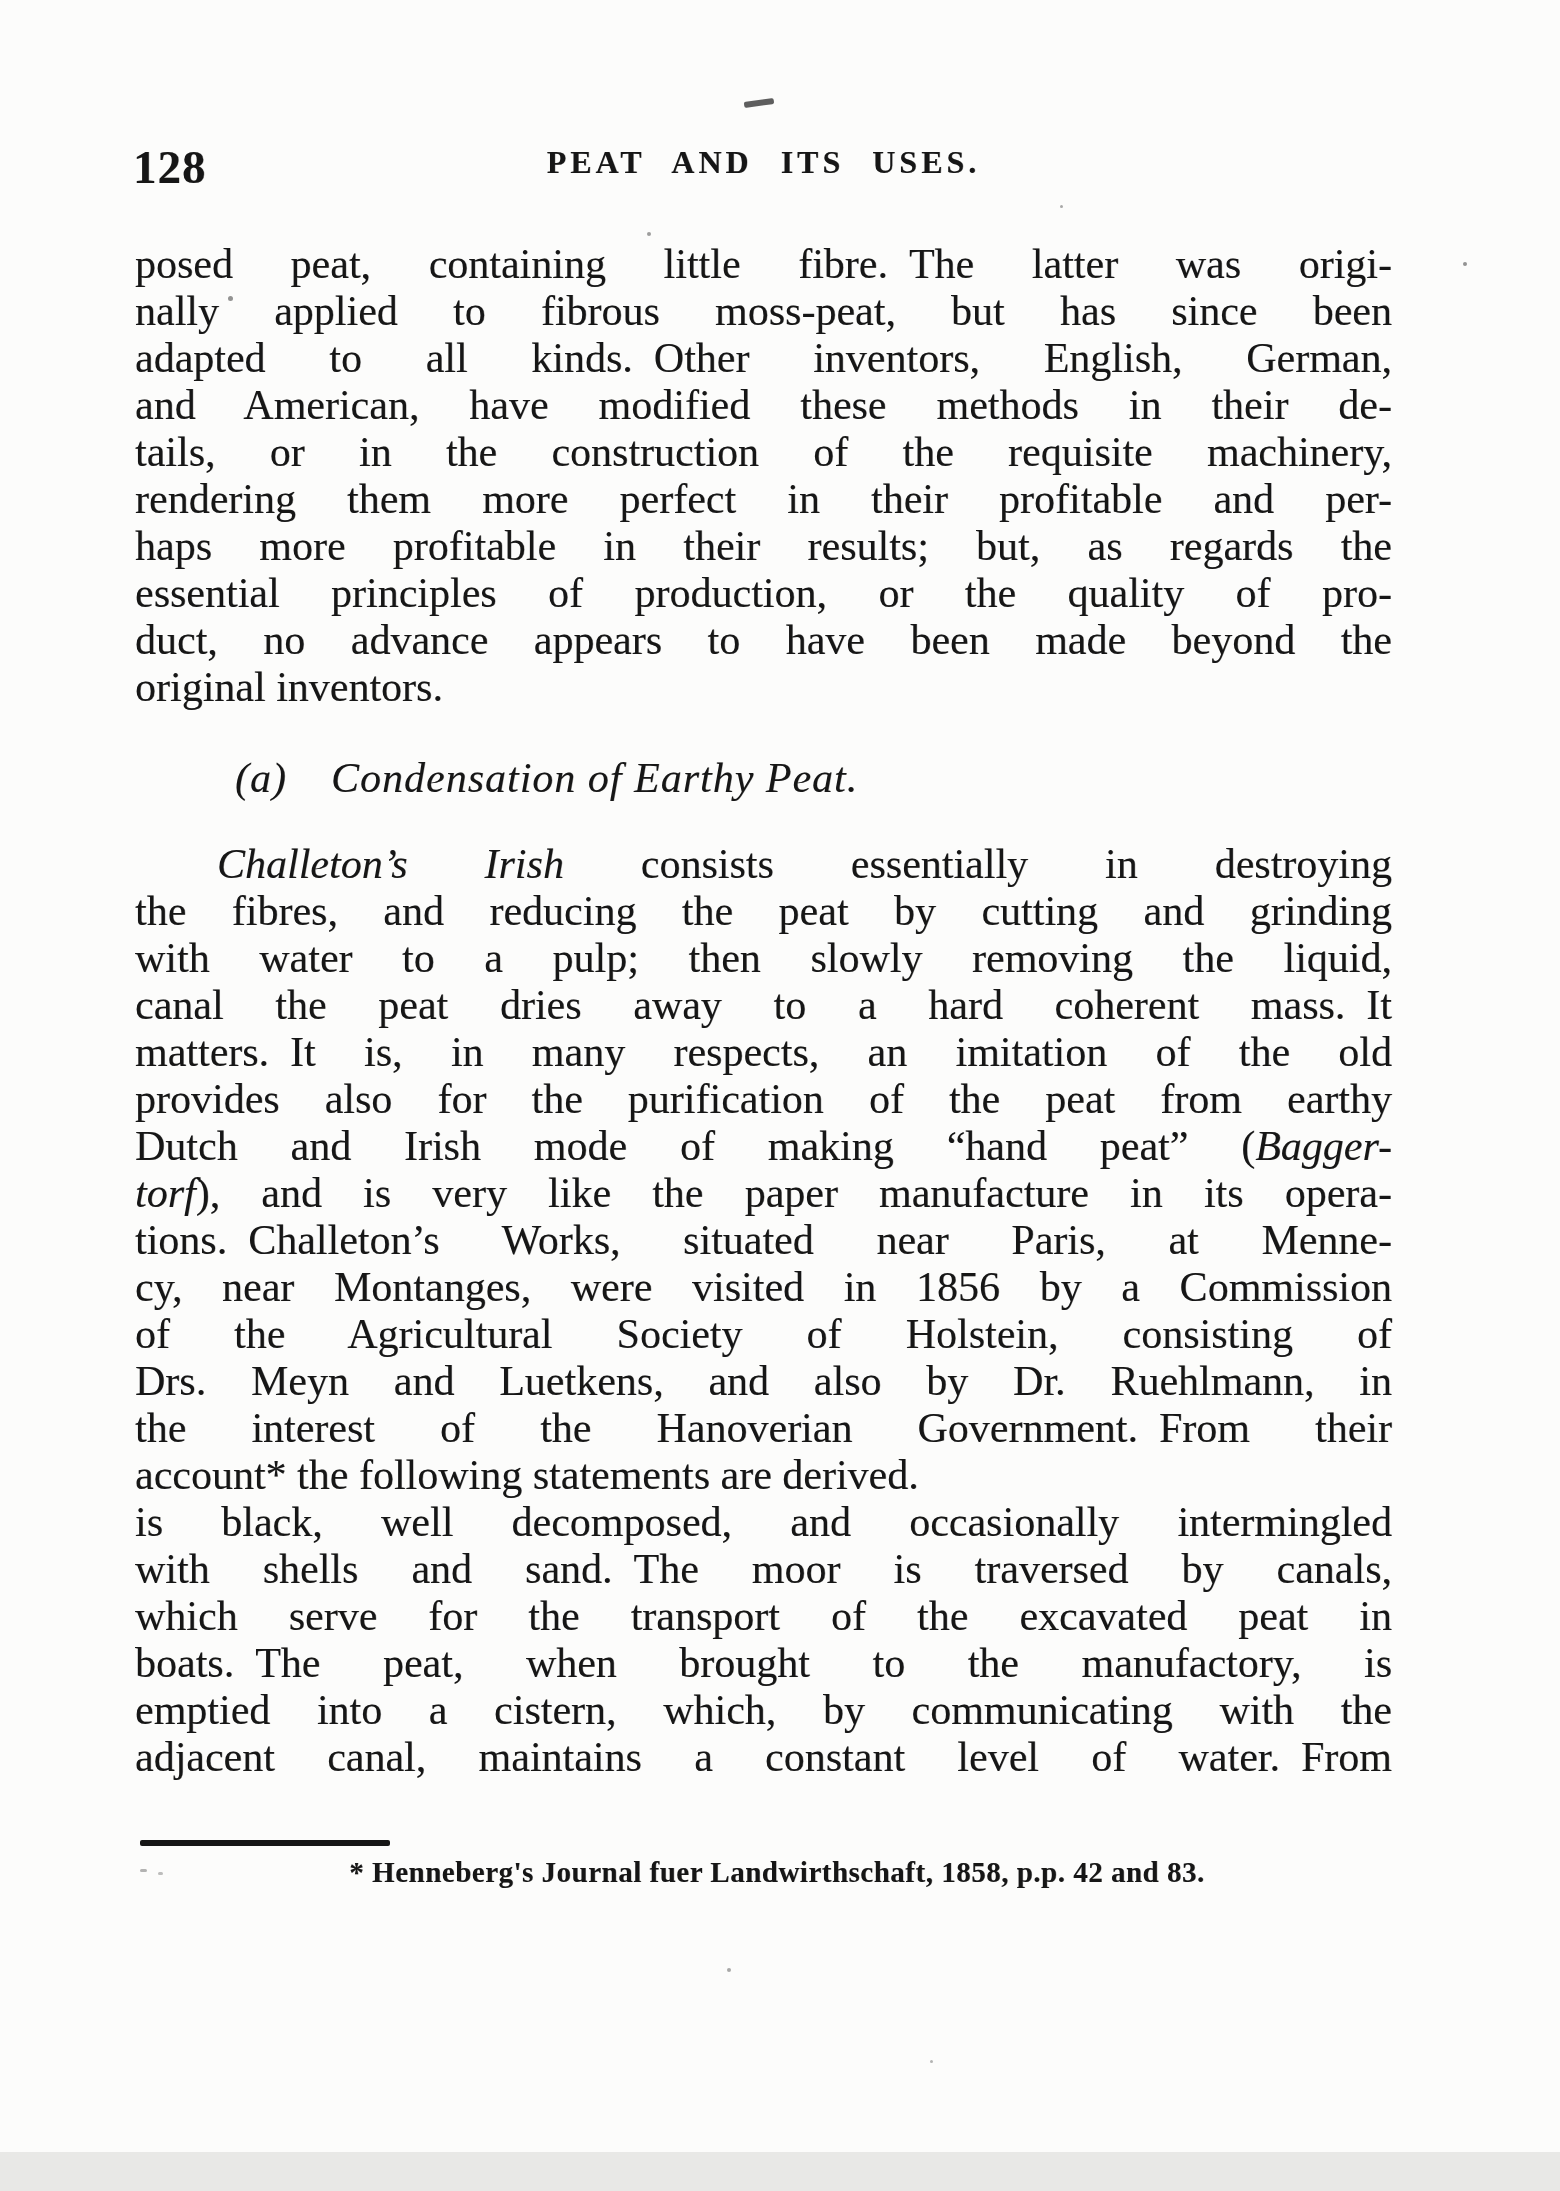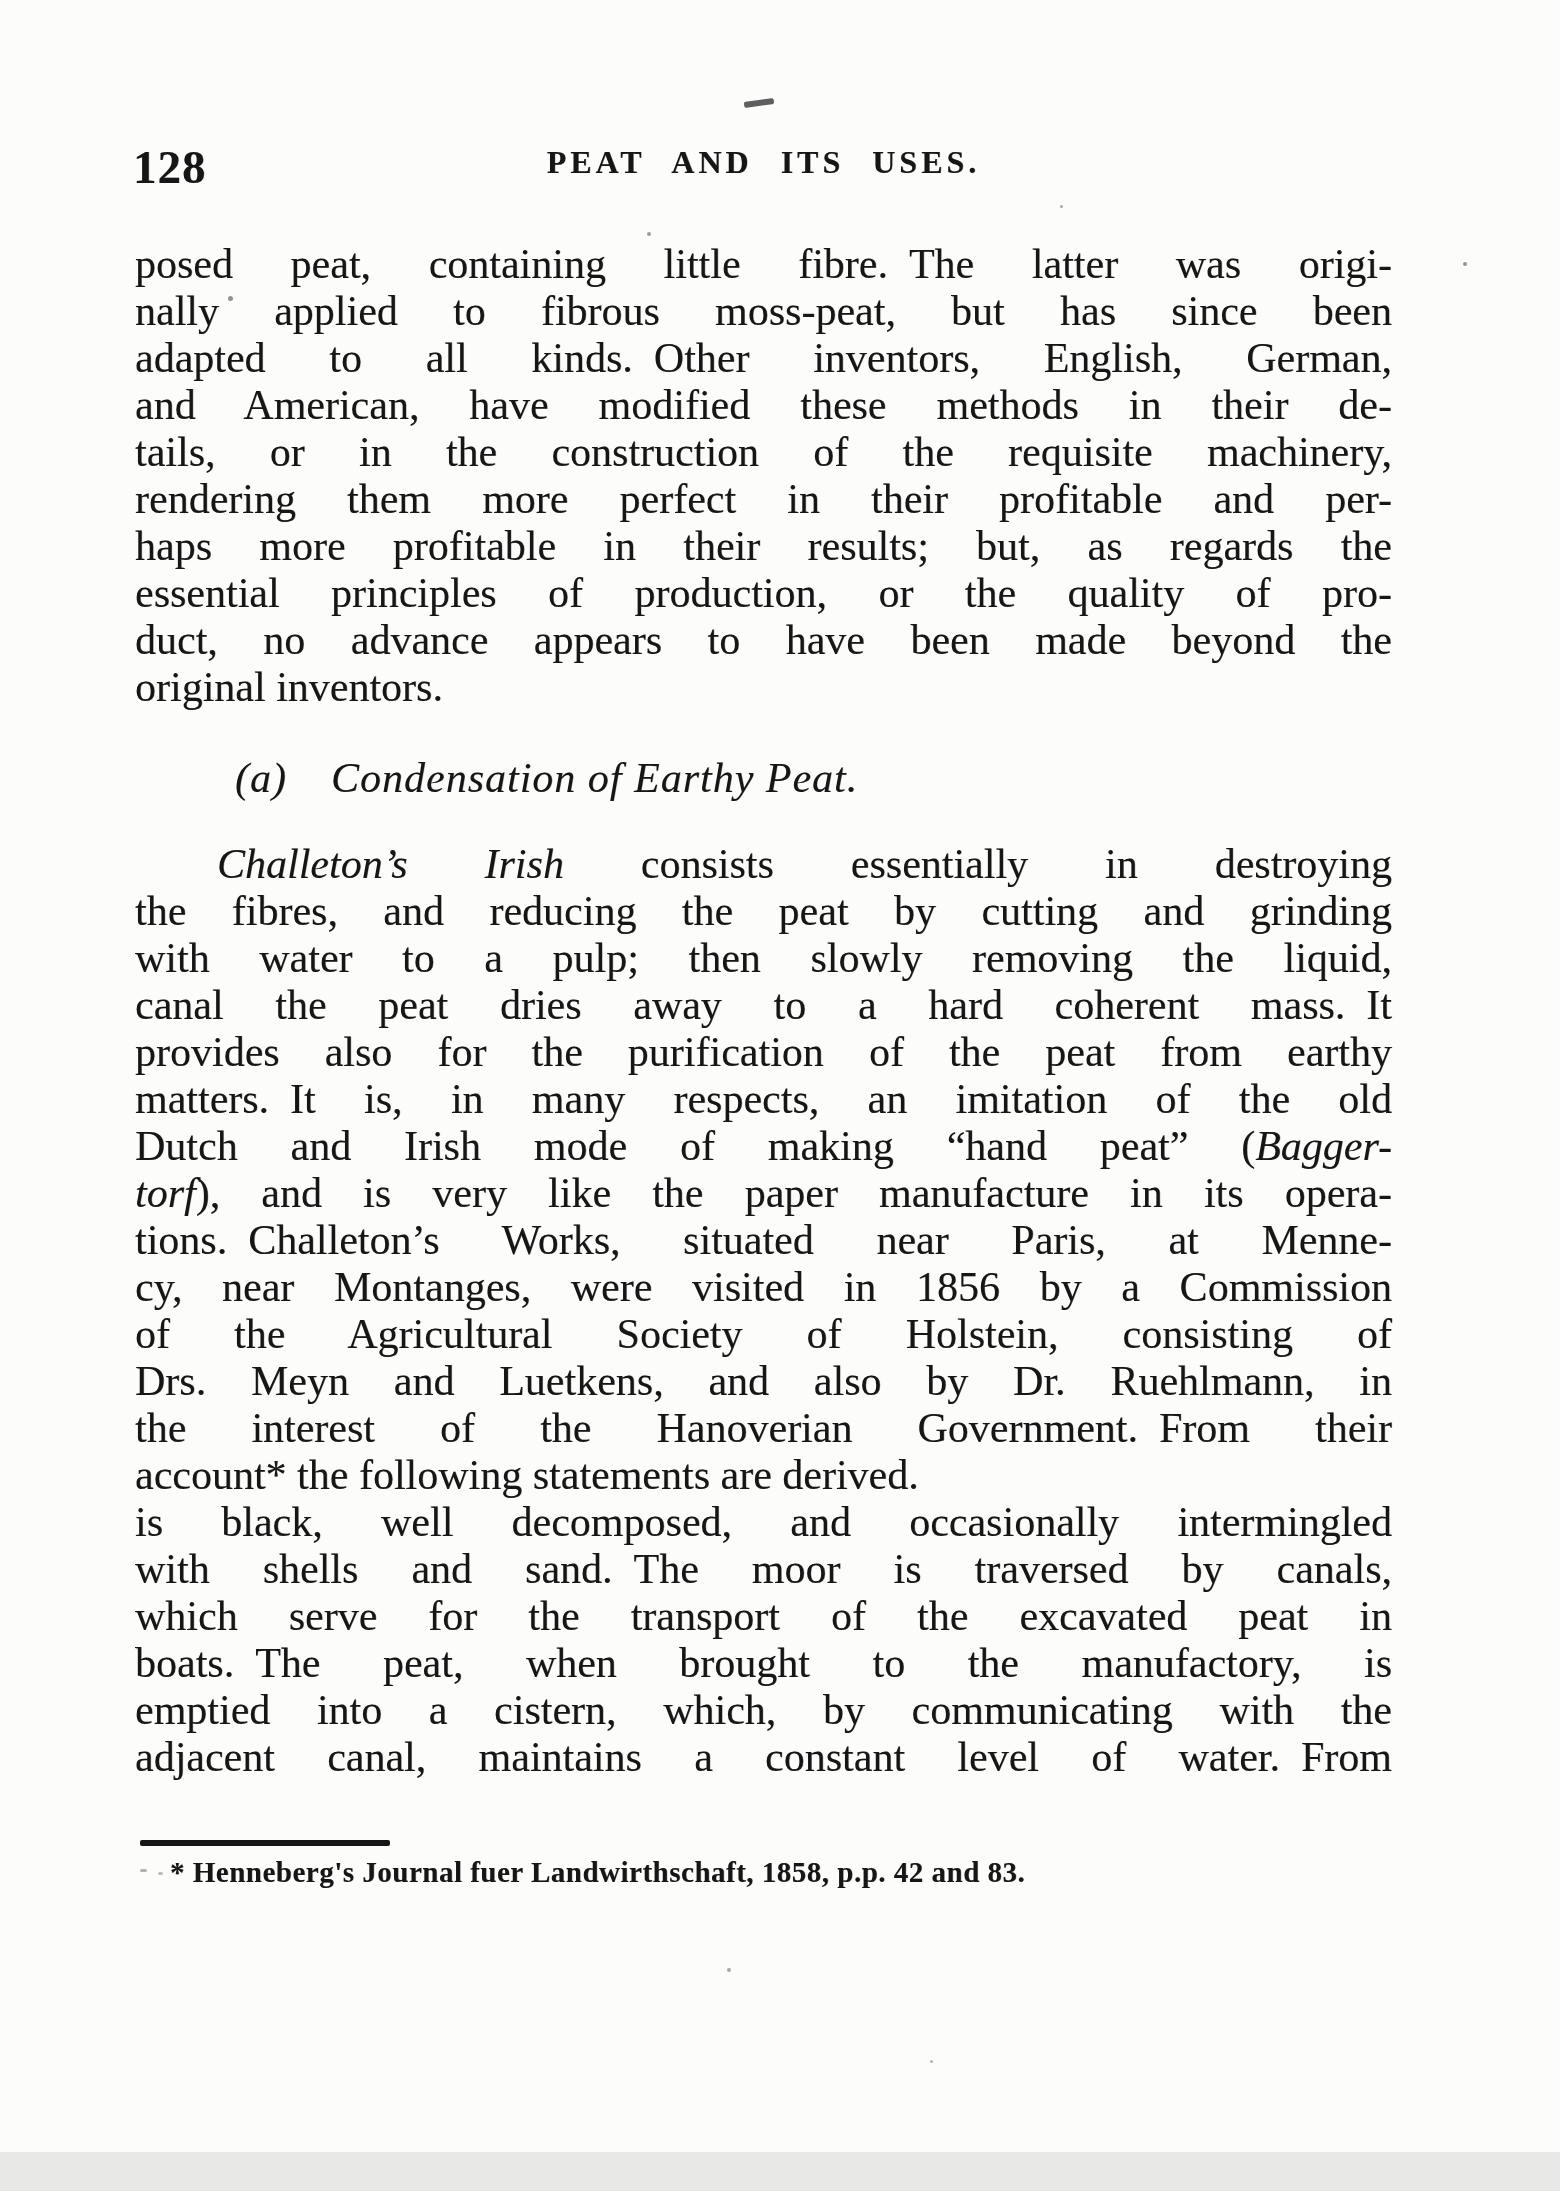--- a/index.html
+++ b/index.html
@@ -72,26 +72,27 @@
   
   .footnote-rule{
     position:absolute;
     left:140px; top:1840px;
     width:250px; height:6px;
     background:var(--ink);
     border-radius:2px;
   }
   .footnote-text{
     position:absolute;
-    left:170px; top:1852px;
+    left:177px; top:1852px;
     width:1200px;
     font-size:29px;
     font-weight:700;
     line-height:40px;
     letter-spacing:0.5px;
+    text-align:center;
   }
   
   .speck{
     position:absolute;
     background:#2a2a2a;
     border-radius:50%;
   }
   .dash{
     position:absolute;
     background:#2a2a2a;
@@ -121,22 +122,22 @@
         <div class="line lastline"><span>original inventors.</span></div>
       </div>
       <div class="para heading">
         <div class="line lastline"><span class="it">(a)  Condensation of Earthy Peat.</span></div>
       </div>
       <div class="para paragraph">
         <div class="line indent"><span class="it">Challeton’s Irish</span><span> consists essentially in destroying</span></div>
         <div class="line"><span>the fibres, and reducing the peat by cutting and grinding</span></div>
         <div class="line"><span>with water to a pulp; then slowly removing the liquid,</span></div>
         <div class="line"><span>canal the peat dries away to a hard coherent mass. It</span></div>
+        <div class="line"><span>matters. It is, in many respects, an imitation of the old</span></div>
         <div class="line"><span>provides also for the purification of the peat from earthy</span></div>
-        <div class="line"><span>matters. It is, in many respects, an imitation of the old</span></div>
         <div class="line"><span>Dutch and Irish mode of making “hand peat” (</span><span class="it">Bagger-</span></div>
         <div class="line"><span class="it">torf</span><span>), and is very like the paper manufacture in its opera-</span></div>
         <div class="line"><span>tions. Challeton’s Works, situated near Paris, at Menne-</span></div>
         <div class="line"><span>cy, near Montanges, were visited in 1856 by a Commission</span></div>
         <div class="line"><span>of the Agricultural Society of Holstein, consisting of</span></div>
         <div class="line"><span>Drs. Meyn and Luetkens, and also by Dr. Ruehlmann, in</span></div>
         <div class="line"><span>the interest of the Hanoverian Government. From their</span></div>
         <div class="line lastline"><span>account* the following statements are derived.</span></div>
       </div>
       <div class="para paragraph">

